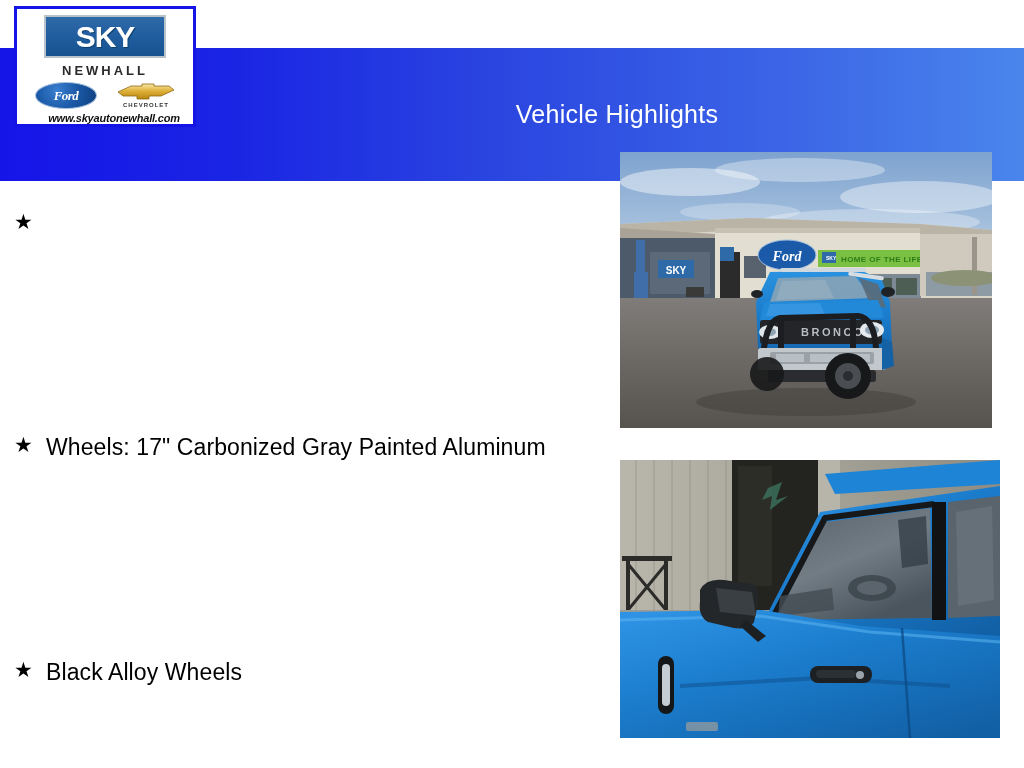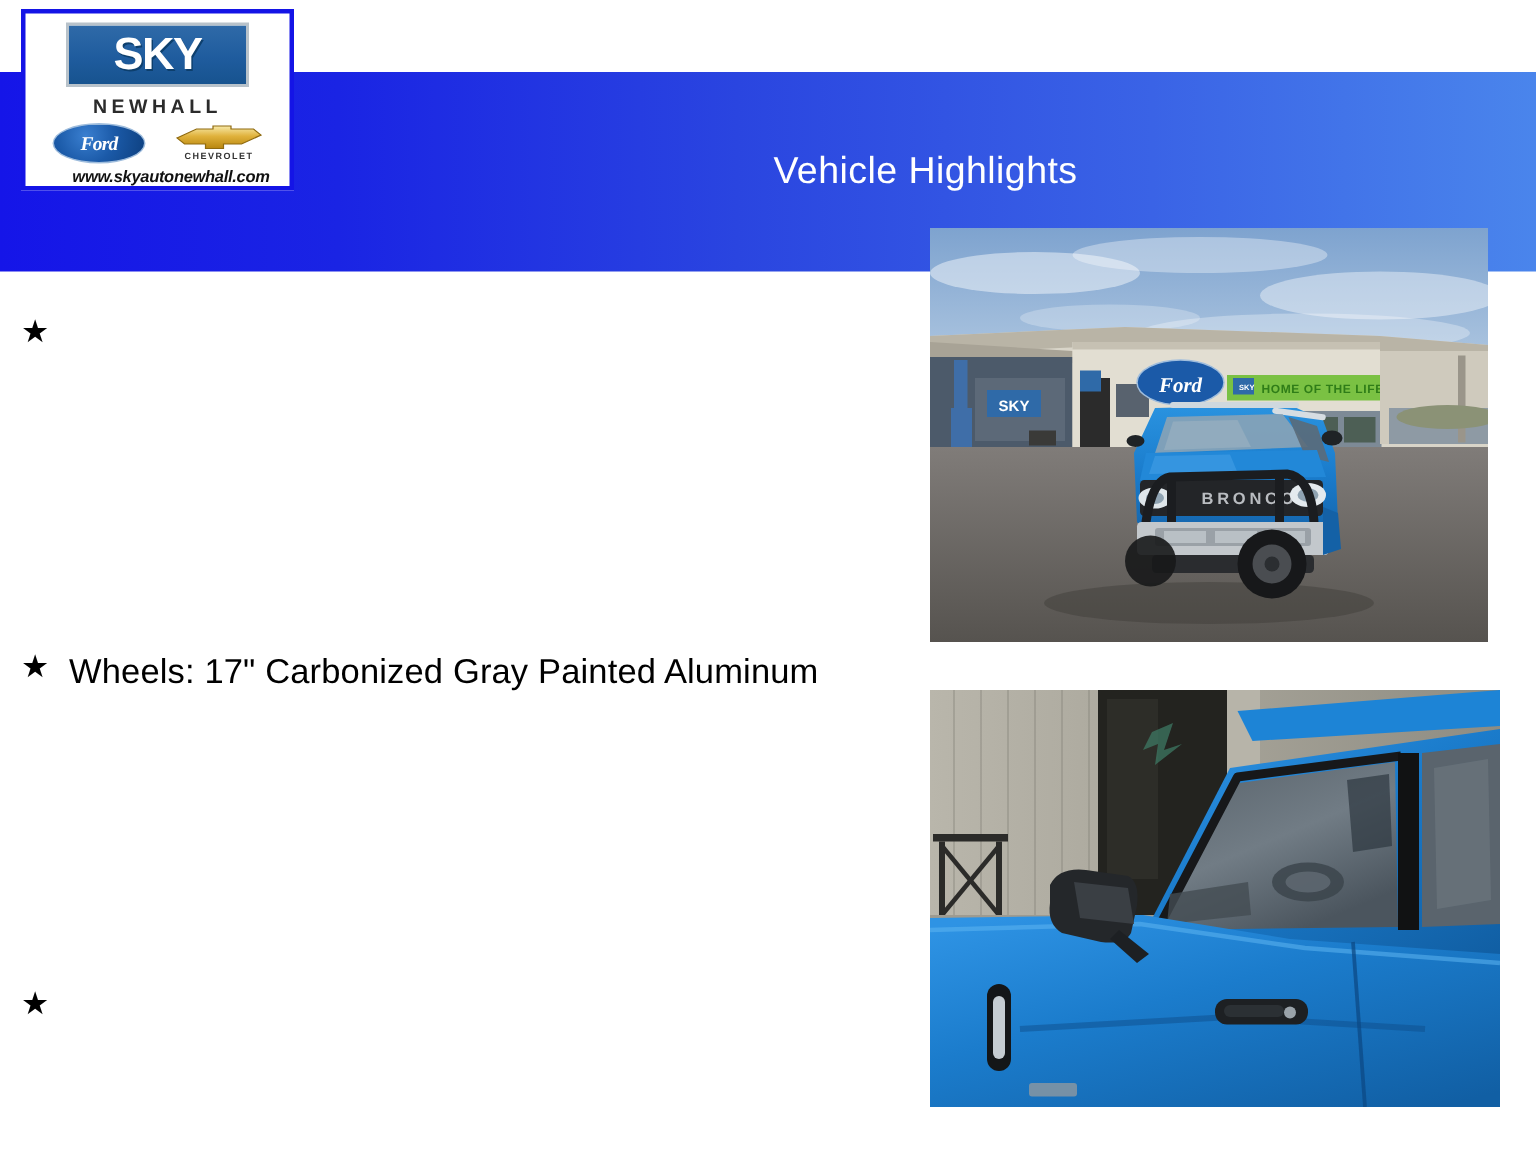--- a/index.html
+++ b/index.html
@@ -221,20 +221,21 @@
     <span class="bullet-star">★</span>
   </div>
 
   <div class="bullet-item" id="bullet-1">
     <span class="bullet-star">★</span>
     <span class="bullet-text">Wheels: 17" Carbonized Gray Painted Aluminum</span>
   </div>
 
   <div class="bullet-item" id="bullet-2">
     <span class="bullet-star">★</span>
+    <span class="bullet-text">Black Alloy Wheels</span>
   </div>
 
 </div>
 
 <div class="photo" id="photo-exterior-front">
   <svg width="372" height="276" viewBox="0 0 372 276">
     <defs>
       <linearGradient id="skyg" x1="0" y1="0" x2="0" y2="1">
         <stop offset="0%" stop-color="#7ea3cf"></stop>
         <stop offset="55%" stop-color="#a8c2de"></stop>

